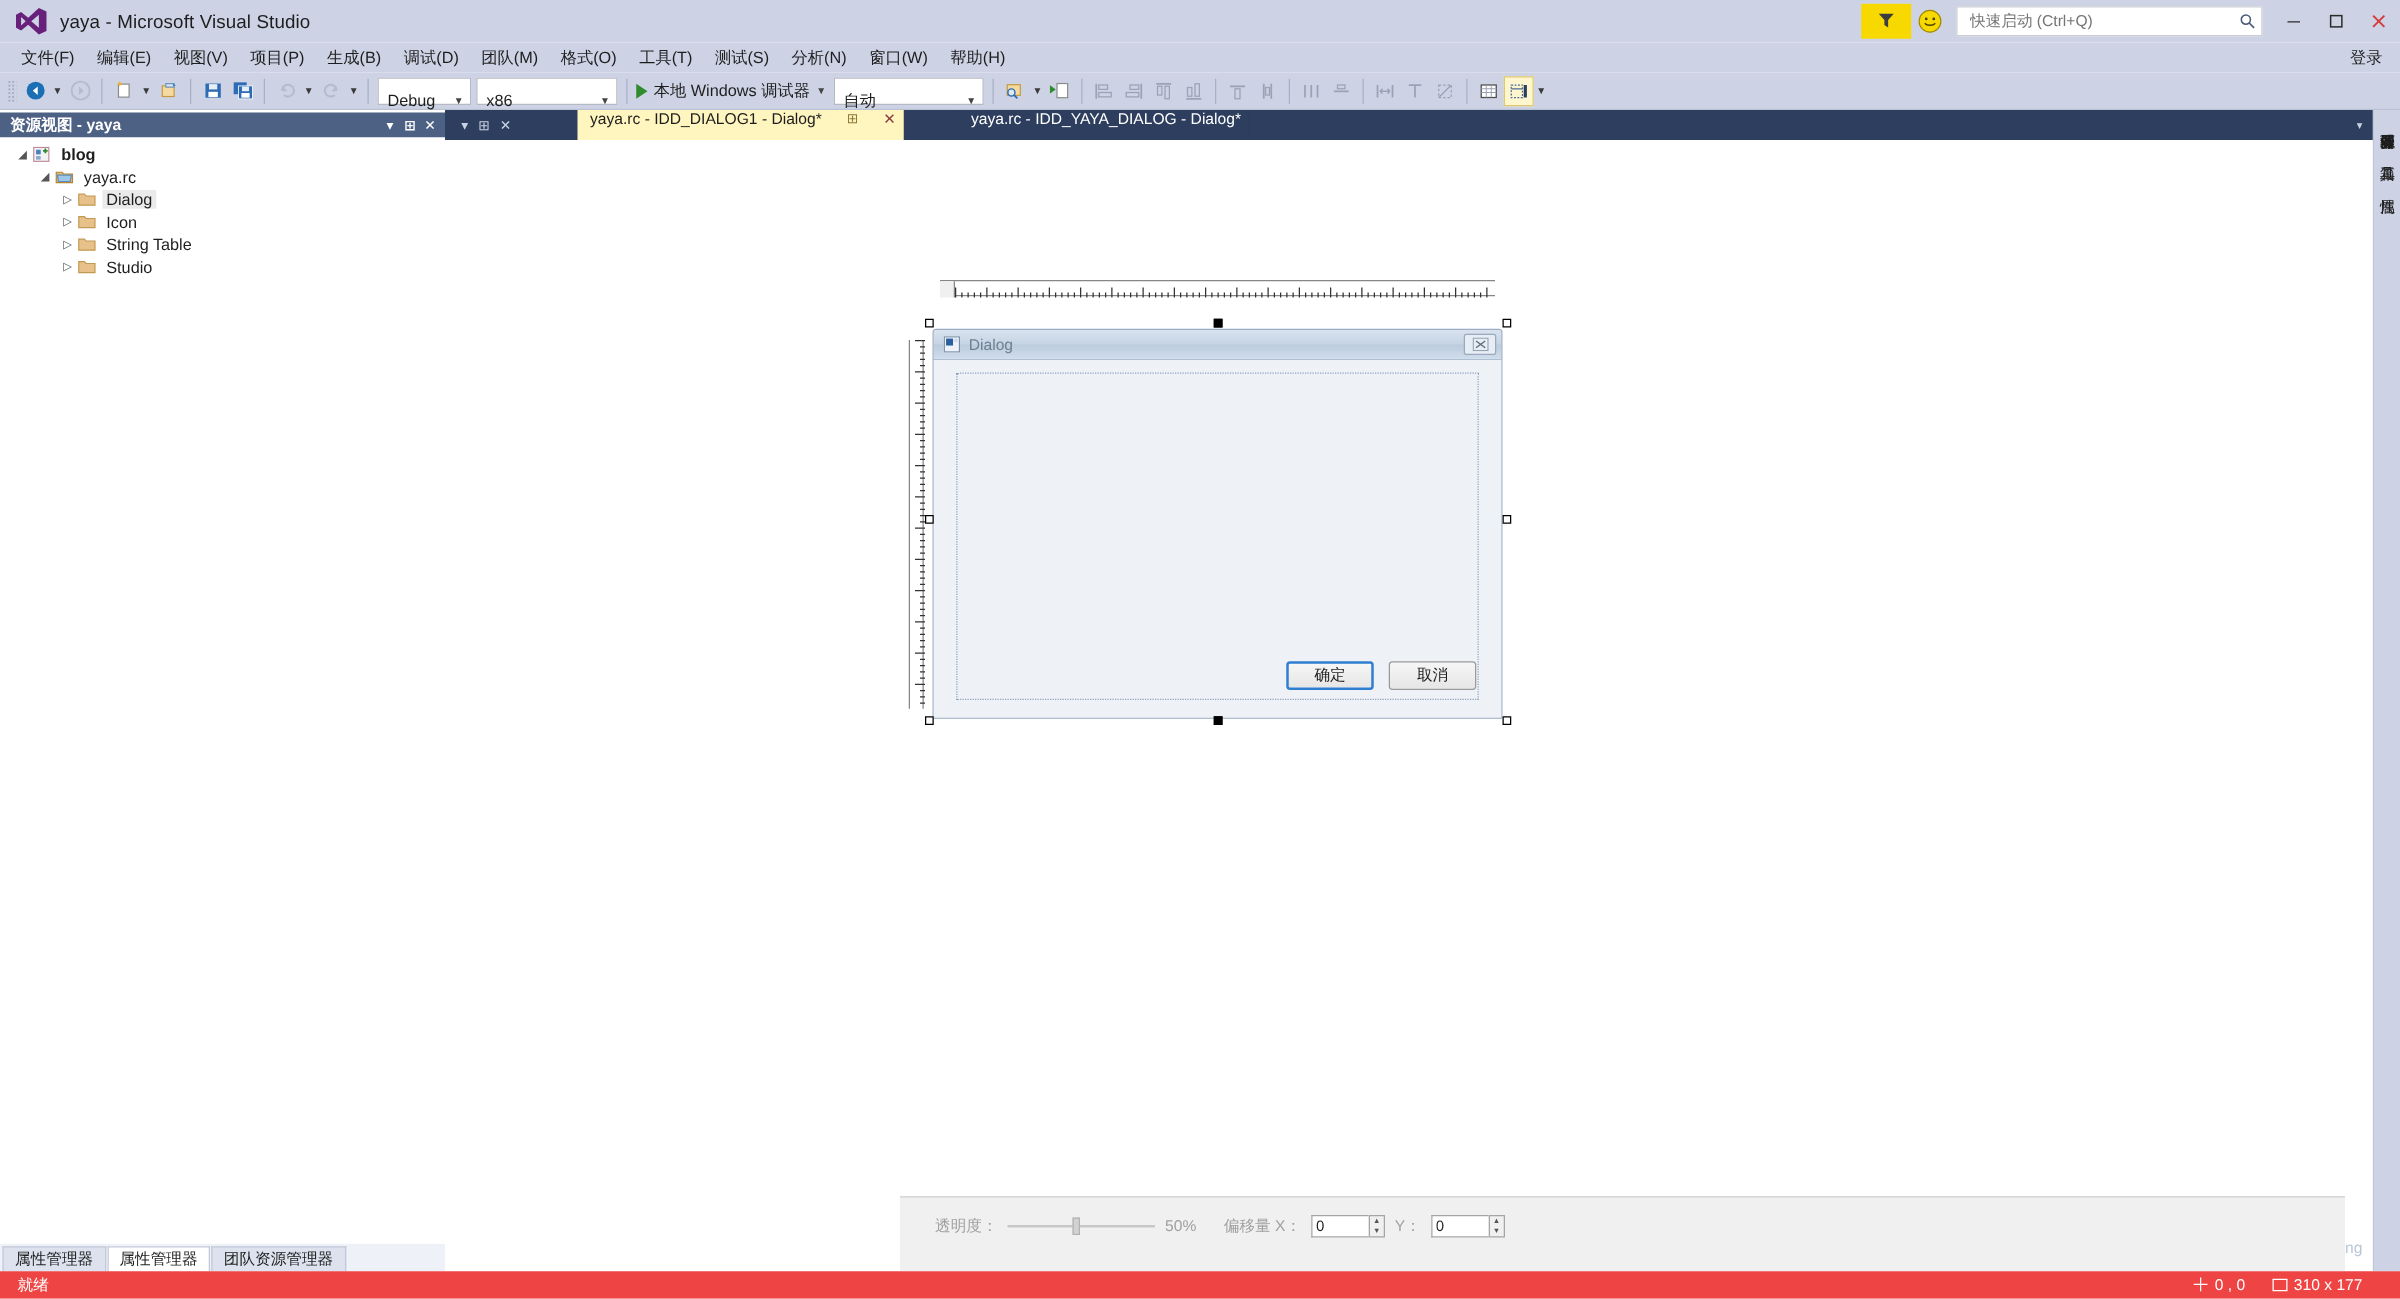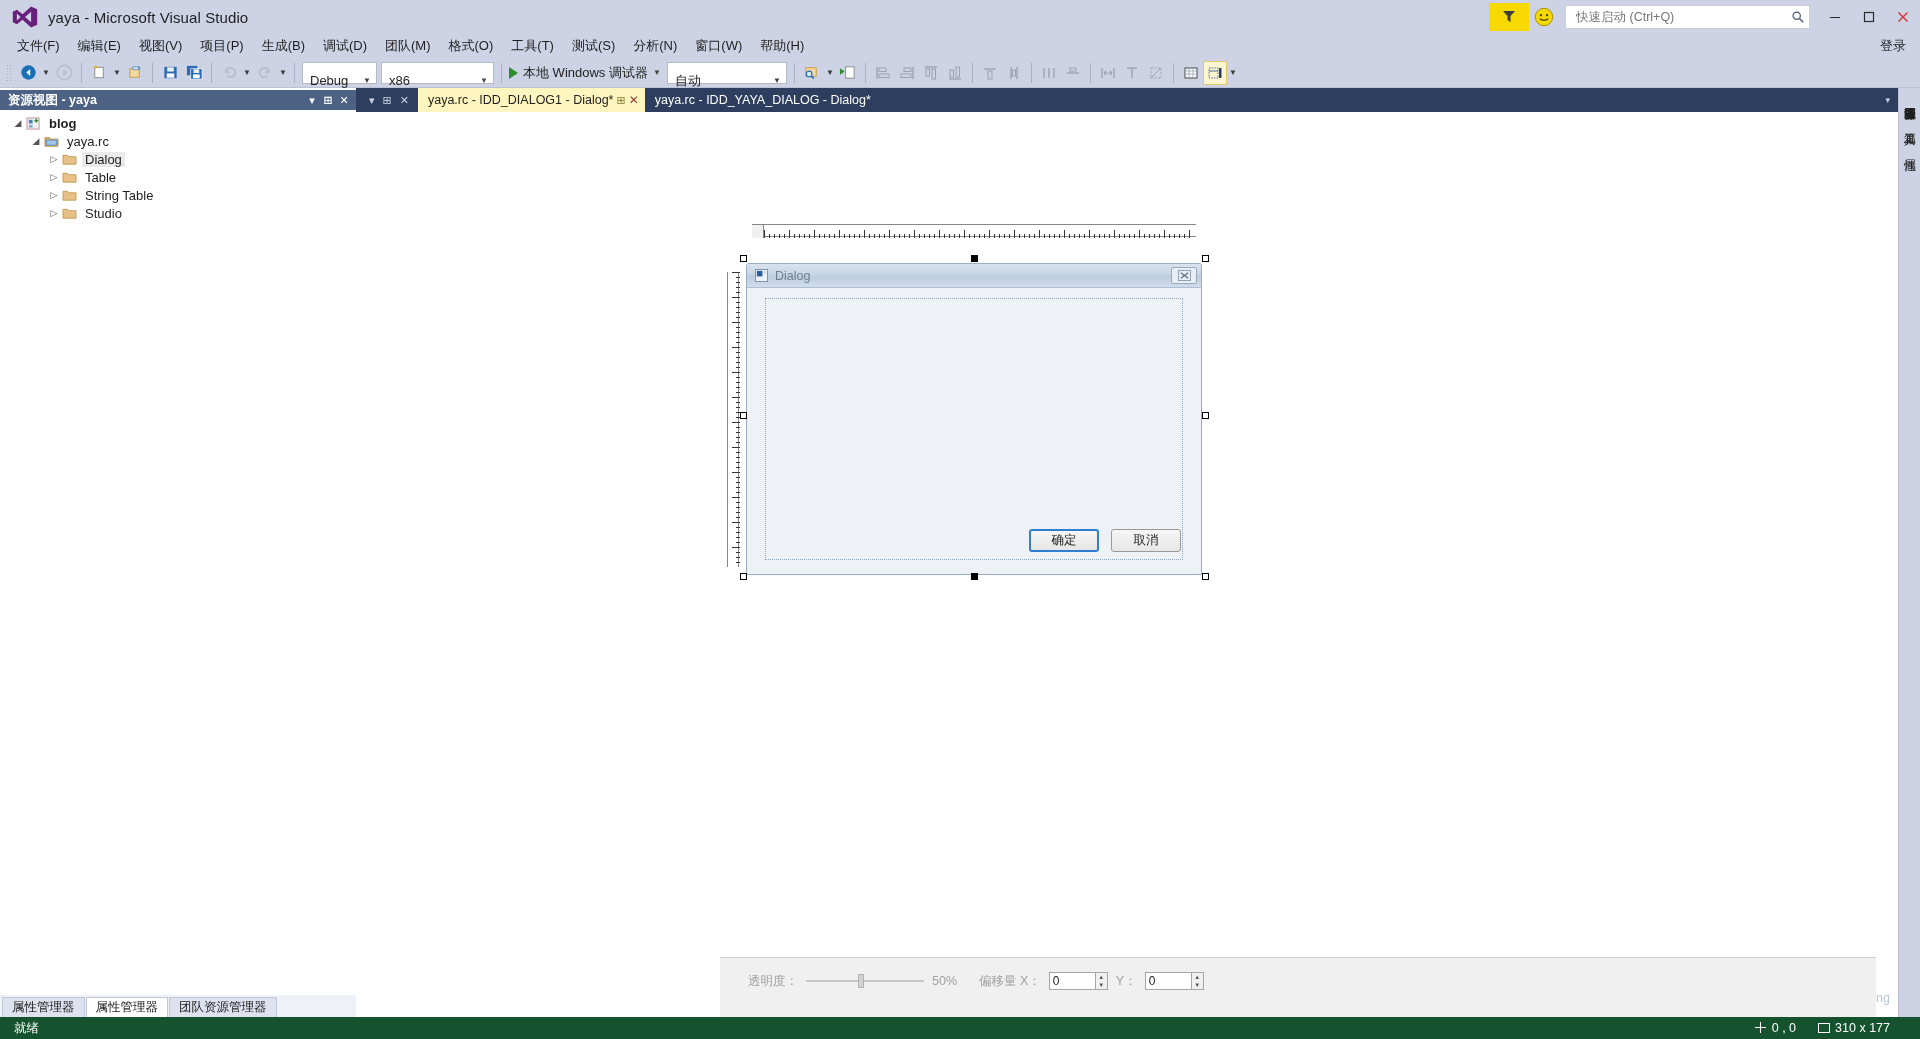--- a/index.html
+++ b/index.html
@@ -100,21 +100,21 @@
     writing-mode:vertical-rl; text-orientation:mixed; font-size:12px; color:#1e1e1e;
     padding:6px 2px; white-space:nowrap;
   }
 
   
   .editor { flex:1; display:flex; flex-direction:column; background:#ffffff; position:relative; }
   .tabstrip { height:24px; background:#2d3e5e; display:flex; align-items:stretch; }
   .tabstrip-left { width:4px; background:#2d3e5e; }
   .doc-ctrls { display:flex; align-items:center; gap:2px; padding:0 6px; color:#c9d2e3; }
   .doc-ctrls span { font-size:11px; padding:0 3px; }
-  .dtab { display:flex; align-items:center; padding:0 6px 0 10px; font-size:12.5px; gap:3px; }
+  .dtab { display:flex; padding:0 6px 0 10px; font-size:12.5px; gap:20px;margin-left:44px; }
   .dtab.active { background:#fff5bf; color:#1e1e1e; }
   .dtab.inactive { background:#2d3e5e; color:#ffffff; }
   .dtab .pin { font-size:11px; color:#8c7a3a; }
   .dtab .x { font-size:12px; color:#8c3a3a; }
   .tabstrip-fill { flex:1; background:#2d3e5e; display:flex; align-items:center; justify-content:flex-end; padding-right:8px; }
   .tabstrip-fill span { color:#c9d2e3; font-size:9px; }
 
   .design-area { flex:1; position:relative; background:#ffffff; overflow:hidden; }
 
   
@@ -185,21 +185,21 @@
   .spin { display:flex; align-items:center; }
   .spin input {
     width:46px; height:18px; border:1px solid #a6a6a6; border-right:none; font-size:12px; padding:0 3px;
     font-family:"Liberation Sans",sans-serif; color:#1e1e1e; outline:none;
   }
   .spin-btns { display:flex; flex-direction:column; border:1px solid #a6a6a6; height:18px; width:13px; background:#f0f0f0; }
   .spin-btns div { flex:1; display:flex; align-items:center; justify-content:center; font-size:6px; color:#555; }
 
   
   .statusbar {
-    position:absolute; left:0; right:0; bottom:0; height:22px; background:#14532d;
+    position:absolute; left:0; right:0; bottom:0; height:22px; background:#ef4444;
     display:flex; align-items:center; color:#fff; font-size:12.5px; padding:0 8px;
   }
   .status-ready { flex:1; padding-left:6px; }
   .status-cell { display:flex; align-items:center; gap:5px; padding:0 22px 0 0; }
   .cross { width:12px; height:12px; position:relative; }
   .cross:before,.cross:after { content:""; position:absolute; background:#fff; }
   .cross:before { left:5px; top:0; width:1px; height:11px; }
   .cross:after { top:5px; left:0; height:1px; width:11px; }
   .sz-icon { width:12px; height:10px; border:1px solid #fff; }
 
@@ -512,21 +512,21 @@
         <svg class="ficon" viewBox="0 0 16 14">
             <path d="M1 2.5h5l1.3 1.6H15V12H1z" fill="#e8c089" stroke="#c19a52"></path>
           </svg>
         <span class="tlabel sel">Dialog</span>
       </div>
       <div class="tnode" style="padding-left:46px">
         <span class="texp">▷</span>
         <svg class="ficon" viewBox="0 0 16 14">
             <path d="M1 2.5h5l1.3 1.6H15V12H1z" fill="#e8c089" stroke="#c19a52"></path>
           </svg>
-        <span class="tlabel">Table</span>
+        <span class="tlabel">Icon</span>
       </div>
       <div class="tnode" style="padding-left:46px">
         <span class="texp">▷</span>
         <svg class="ficon" viewBox="0 0 16 14">
             <path d="M1 2.5h5l1.3 1.6H15V12H1z" fill="#e8c089" stroke="#c19a52"></path>
           </svg>
         <span class="tlabel">String Table</span>
       </div>
       <div class="tnode" style="padding-left:46px">
         <span class="texp">▷</span>

